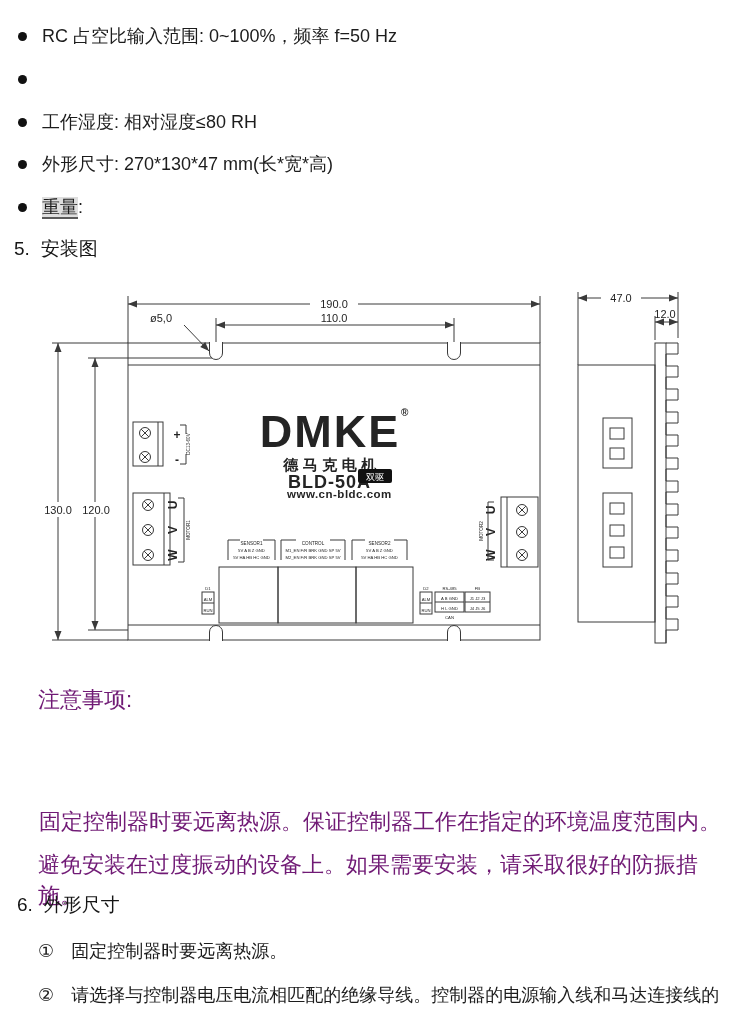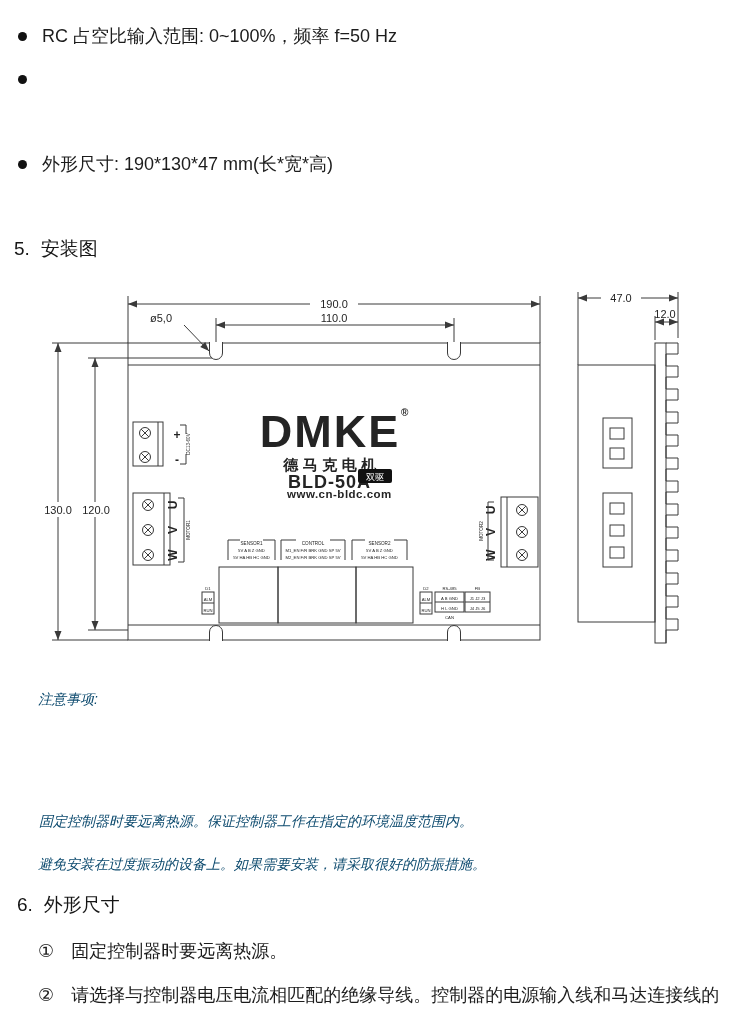--- a/index.html
+++ b/index.html
@@ -2,21 +2,21 @@
 <html><head>
 <meta charset="utf-8">
 <style>
   html,body{margin:0;padding:0;background:#ffffff;}
   #page{position:relative;width:750px;height:1030px;background:#fff;overflow:hidden;
         font-family:"Liberation Sans","DejaVu Sans",sans-serif;color:#1c1c1c;}
   .abs{position:absolute;}
   .bullet{display:flex;align-items:flex-start;font-size:18px;line-height:24px;}
   .dot{width:9px;height:9px;border-radius:50%;background:#111;flex:none;margin:8px 15px 0 0;}
   .heading{display:flex;gap:11px;font-size:19px;line-height:24px;color:#161616;}
-  .body-par{font-size:14px;line-height:31px;color:#0c4a6e;font-style:italic;}
+  .body-par{font-size:22px;line-height:31px;color:#701a75;}
   .weight-mark{background:#dedede;border-bottom:2px solid #5a5a5a;}
   .num-item{display:flex;gap:17px;font-size:18px;line-height:26px;}
   .num-item .cnum{flex:none;}
   
   svg text{fill:#242424;}
   .ln{stroke:#3a3a3a;stroke-width:1;fill:none;}
   .lnw{stroke:#3a3a3a;stroke-width:1;fill:#ffffff;}
   .dim{font-size:11px;}
   .brand-logo{font-size:45px;font-weight:bold;letter-spacing:2px;}
   .brand-reg{font-size:10px;font-weight:bold;}
@@ -33,23 +33,31 @@
 
 <div id="page">
 
   <div class="abs bullet" style="left:18px;top:24px;width:700px">
     <span class="dot"></span>
     <span>RC 占空比输入范围: 0~100%，频率 f=50 Hz</span>
   </div>
   <div class="abs bullet" style="left:18px;top:67px;width:700px">
     <span class="dot"></span>
   </div>
+  <div class="abs bullet" style="left:18px;top:110px;width:700px">
+    <span class="dot"></span>
+    <span>工作湿度: 相对湿度≤80 RH</span>
+  </div>
   <div class="abs bullet" style="left:18px;top:152px;width:700px">
     <span class="dot"></span>
-    <span>外形尺寸: 190*130*47 mm(长*宽*高)</span>
+    <span>外形尺寸: 270*130*47 mm(长*宽*高)</span>
+  </div>
+  <div class="abs bullet" style="left:18px;top:195px;width:700px">
+    <span class="dot"></span>
+    <span><span class="weight-mark">重量</span><span>:</span></span>
   </div>
 
   <div class="abs heading" style="left:14px;top:237px">
     <span>5.</span>
     <span>安装图</span>
   </div>
 
   <svg class="abs" style="left:0;top:268px" width="750" height="392" viewBox="0 0 750 392">
     <defs>
       <marker id="arr" markerWidth="10" markerHeight="8" refX="9.5" refY="4" orient="auto-start-reverse" markerUnits="userSpaceOnUse">

